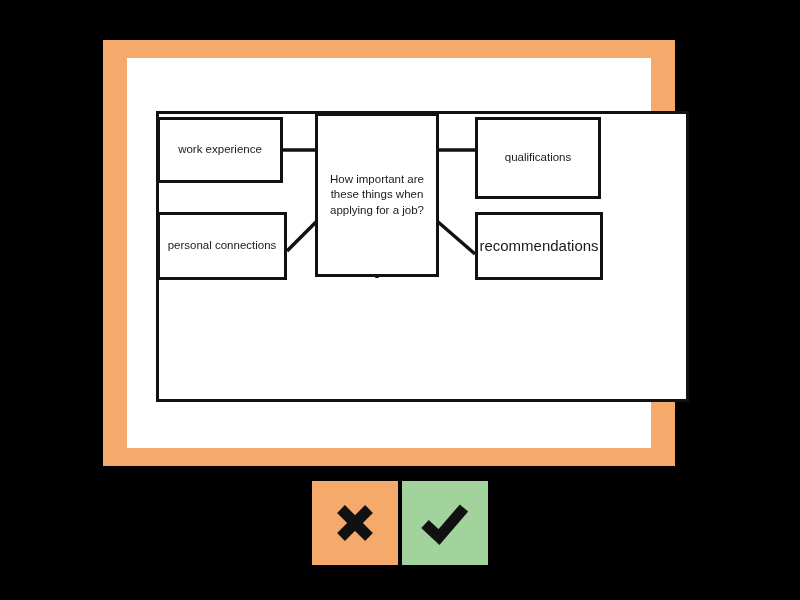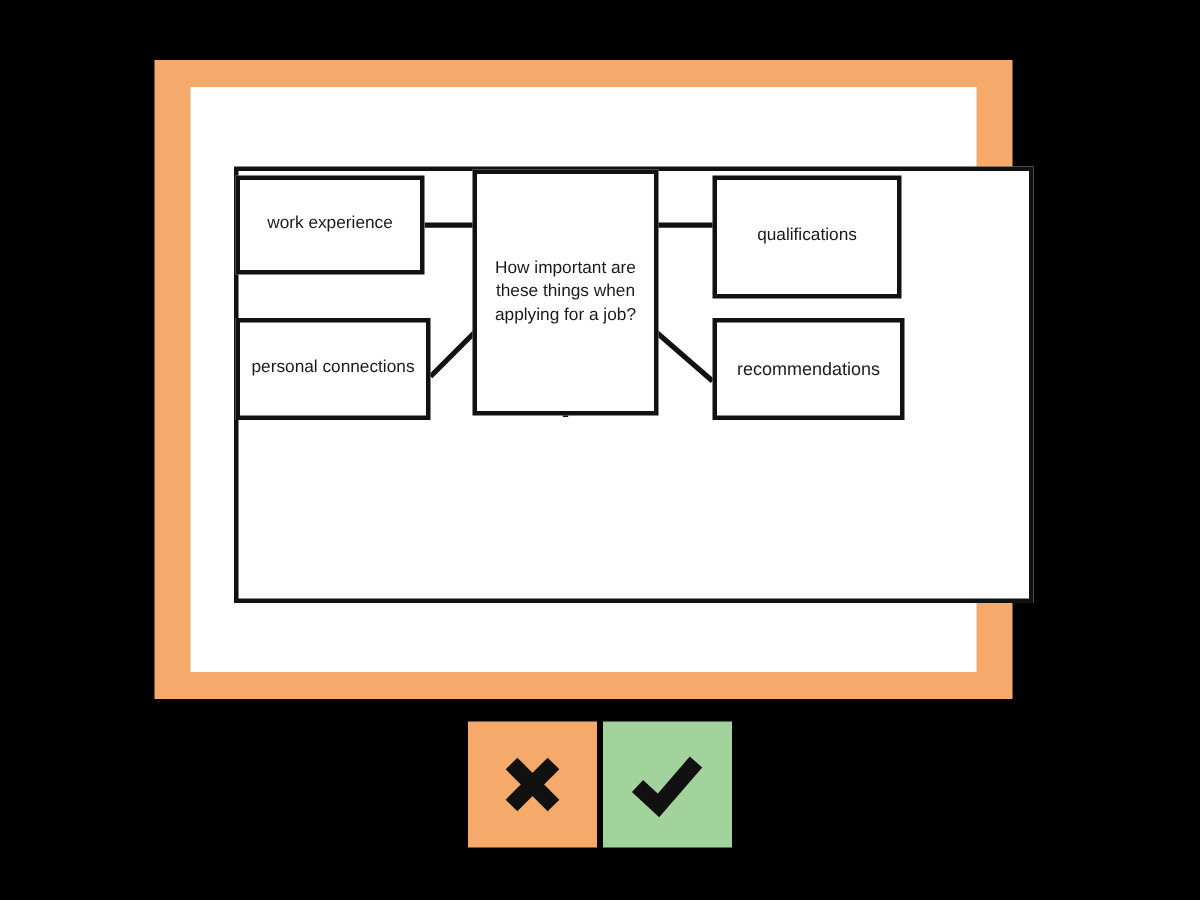--- a/index.html
+++ b/index.html
@@ -92,21 +92,21 @@
   #node-center {
     left: 212px; top: 73px;  width: 124px; height: 164px;
     font-size: 11.5px;
   }
   #node-qualifications {
     left: 372px; top: 77px;  width: 126px; height: 82px;
     font-size: 11.5px;
   }
   #node-recommendations {
     left: 372px; top: 172px; width: 128px; height: 68px;
-    font-size: 12px;
+    font-size: 15px;
   }
   #node-doing-well {
     left: 212px; top: 231px; width: 124px; height: 68px;
     font-size: 11.5px;
   }
 
   
   #answer-bar {
     position: absolute;
     left: 312px;

